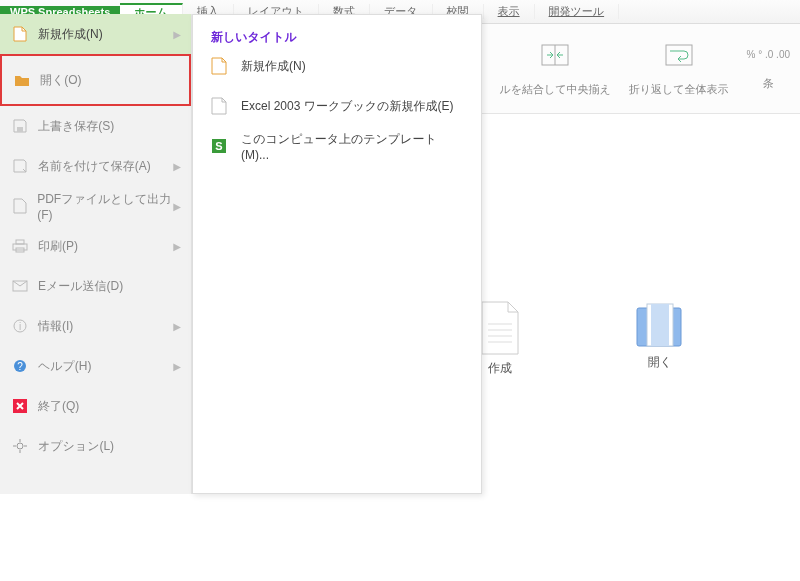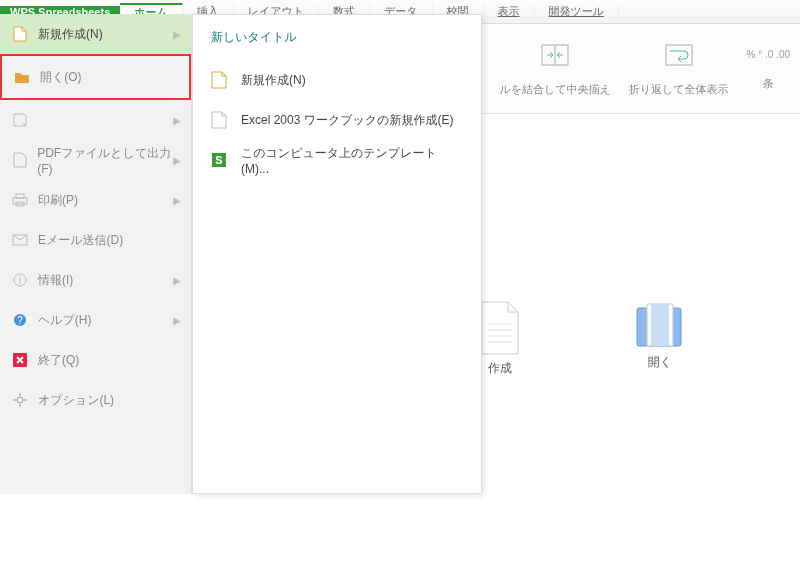--- a/index.html
+++ b/index.html
@@ -15,26 +15,26 @@
   .ribbon-right { position:absolute; right:10px; top:30px; height:80px; display:flex; gap:18px; align-items:center; }
   .ribbon-group { display:flex; flex-direction:column; align-items:center; gap:16px; color:#999; }
 
   .main-icons { position:absolute; left:460px; top:300px; display:flex; gap:80px; }
   .main-icon { display:flex; flex-direction:column; align-items:center; gap:4px; width:80px; }
   .main-icon .label { font-size:12px; color:#555; }
 
   .sidebar { position:absolute; left:0; top:14px; width:192px; background:#f2f2f2; height:480px; border-right:1px solid #e5e5e5; }
   .side-item { height:40px; display:flex; align-items:center; gap:10px; padding:0 12px; font-size:12px; color:#888; cursor:pointer; position:relative; }
   .side-item.active { background:#d8ebc9; color:#444; }
-  .side-item.highlight { border:2px solid #e03a3a; height:46px; }
+  .side-item.highlight { border:2px solid #e03a3a; height:52px; }
   .side-item .arrow { position:absolute; right:10px; color:#bbb; font-size:10px; }
   .side-icon { width:16px; height:16px; display:flex; align-items:center; justify-content:center; }
 
   .submenu { position:absolute; left:192px; top:14px; width:290px; height:480px; background:#fff; border:1px solid #ddd; box-shadow:2px 2px 6px rgba(0,0,0,0.1); padding:14px 18px; }
-  .submenu-title { font-size:12px; color:#0f766e; font-weight:normal; margin-bottom:14px; }
+  .submenu-title { font-size:12px; color:#6d28d9; font-weight:bold; }
   .submenu-item { display:flex; align-items:center; gap:14px; height:40px; font-size:12px; color:#444; cursor:pointer; }
 
   svg { display:block; }
 </style>
 </head>
 <body>
 
 <div class="topbar">
   <div class="app-title">WPS Spreadsheets</div>
   <div class="tab active">ホーム</div>
@@ -110,23 +110,33 @@
         <svg width="16" height="14">
           <path d="M1 3h5l2 2h7v8H1z" fill="#e6a23c"></path>
         </svg>
       </span>
     <span>開く(O)</span>
   </div>
   <div class="side-item">
     <span class="side-icon">
         <svg width="14" height="14">
           <path d="M1 1h10l2 2v10H1z" fill="none" stroke="#bbb"></path>
+          <rect x="4" y="8" width="6" height="5" fill="#ccc"></rect>
+        </svg>
+      </span>
+    <span>上書き保存(S)</span>
+  </div>
+  <div class="side-item">
+    <span class="side-icon">
+        <svg width="14" height="14">
+          <path d="M1 1h10l2 2v10H1z" fill="none" stroke="#bbb"></path>
           <path d="M10 10l3 3" stroke="#bbb"></path>
         </svg>
       </span>
+    <span>名前を付けて保存(A)</span>
     <span class="arrow">▶</span>
   </div>
   <div class="side-item">
     <span class="side-icon">
         <svg width="14" height="16">
           <path d="M1 1h8l4 4v10H1z" fill="none" stroke="#bbb"></path>
         </svg>
       </span>
     <span>PDFファイルとして出力(F)</span>
     <span class="arrow">▶</span>

